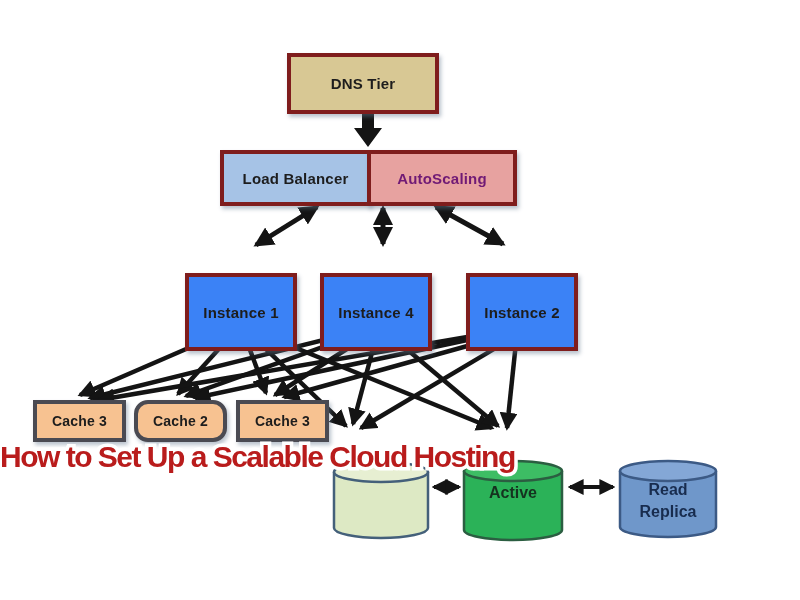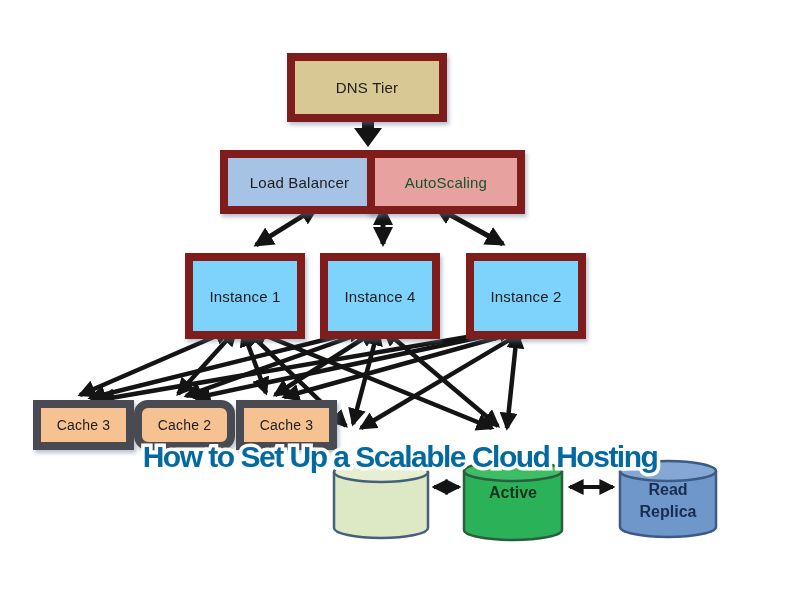--- a/index.html
+++ b/index.html
@@ -3,41 +3,41 @@
 <meta charset="utf-8">
 <style>
   html,body{margin:0;padding:0;background:#ffffff;}
   .canvas{
     position:relative;width:800px;height:600px;background:#ffffff;overflow:hidden;
     font-family:"Liberation Sans","DejaVu Sans",sans-serif;
   }
   .arrow-layer{position:absolute;left:0;top:0;z-index:1;}
   .node{
     position:absolute;z-index:2;display:flex;align-items:center;justify-content:center;
-    border:8px solid #7f1d1d;font-weight:normal;color:#1d1d1d;
+    border:4px solid #7f1d1d;font-weight:bold;color:#1d1d1d;
     box-shadow:2px 3px 4px rgba(100,120,145,.45);
     font-size:15px;letter-spacing:.2px;text-align:center;
   }
   .dns{left:287px;top:53px;width:144px;height:53px;background:#d8c894;}
   .lb{left:220px;top:150px;width:143px;height:48px;background:#a6c3e6;}
-  .as{left:367px;top:150px;width:142px;height:48px;background:#e7a2a0;color:#14532d;}
-  .inst{width:104px;height:70px;background:#7dd3fc;}
+  .as{left:367px;top:150px;width:142px;height:48px;background:#e7a2a0;color:#701a75;}
+  .inst{width:104px;height:70px;background:#3b82f6;margin-top:20px;}
   .inst1{left:185px;top:253px;}
   .inst2{left:320px;top:253px;}
   .inst3{left:466px;top:253px;}
   .cache{width:85px;height:34px;background:#f7c291;border-color:#4a4a52;font-size:14px;}
   .cache1{left:33px;top:400px;}
   .cache2{left:134px;top:400px;border-radius:14px;}
   .cache3{left:236px;top:400px;}
   .cyl-label{font-weight:bold;font-size:16px;fill:#15321f;}
   .rr-label{font-weight:bold;font-size:16px;fill:#182c4e;}
   .title{
-    position:absolute;left:0;top:437px;width:800px;z-index:5;text-align:center;
+    position:absolute;left:0;top:437px;width:800px;z-index:5;text-align:left;
     font-weight:bold;font-size:30px;line-height:40px;letter-spacing:-1.5px;
-    color:#0369a1;
+    color:#b91c1c;
     -webkit-text-stroke:7px #ffffff;
     paint-order:stroke fill;
     text-shadow:2px 2px 0 #fff,-2px -2px 0 #fff,2px -2px 0 #fff,-2px 2px 0 #fff,0 2px 0 #fff,0 -2px 0 #fff,2px 0 0 #fff,-2px 0 0 #fff;
   }
   .title .l{display:block;}
 </style>
 </head>
 <body>
 
 <div class="canvas">

